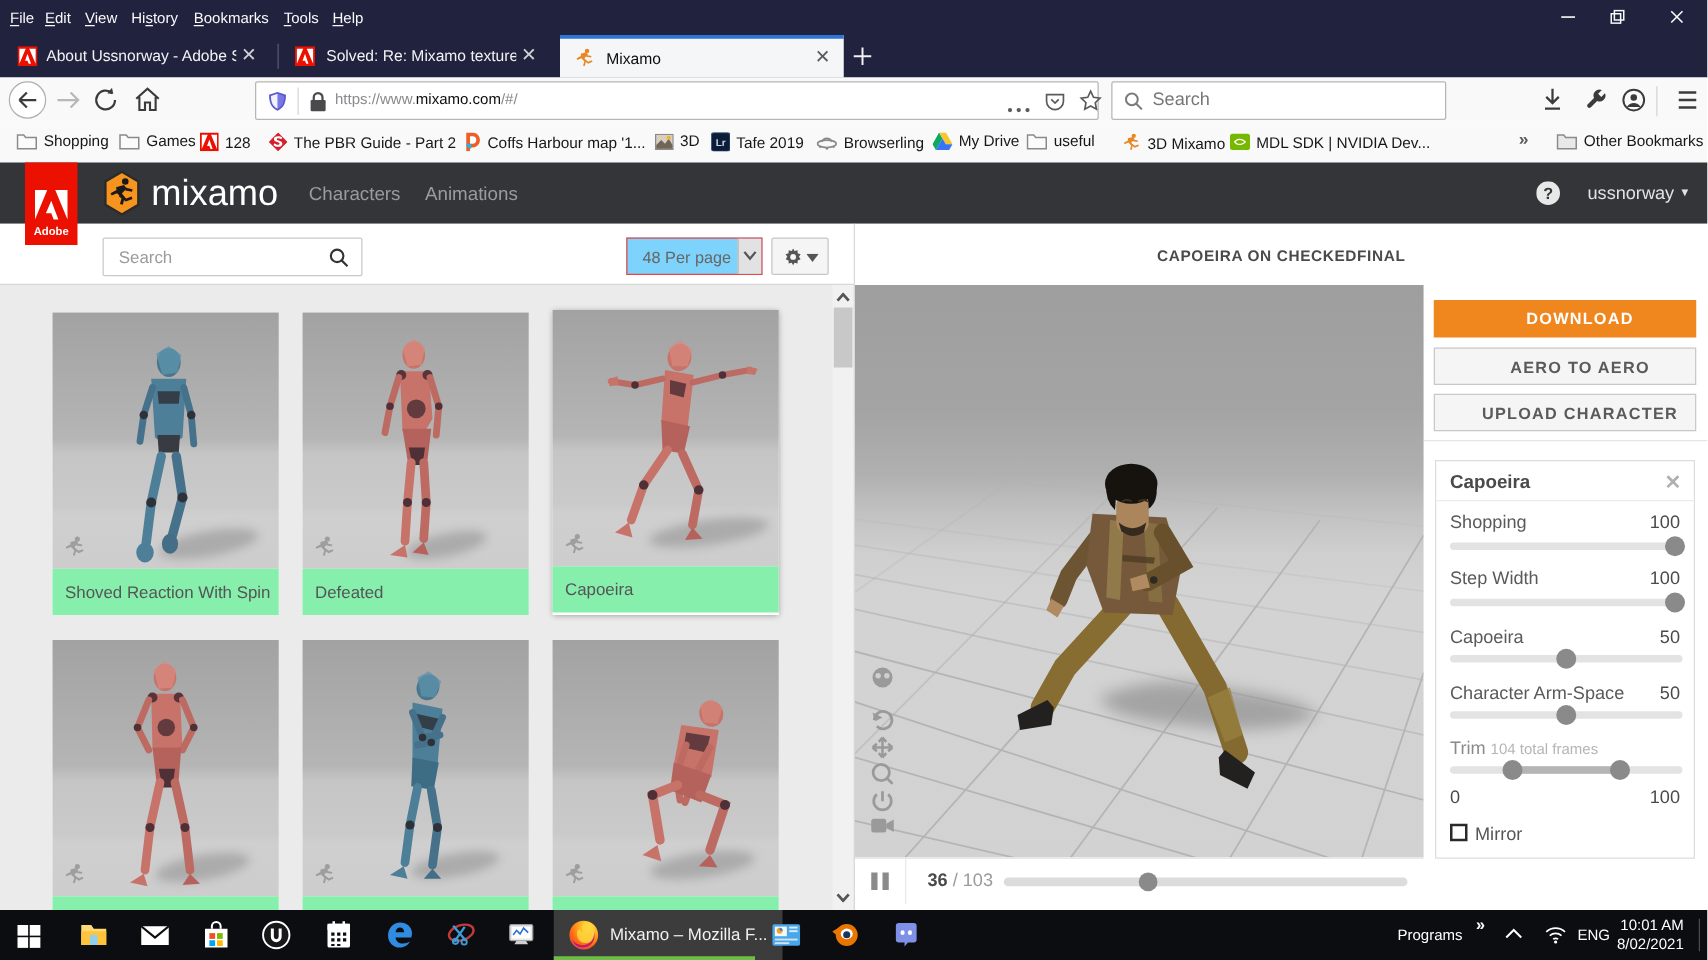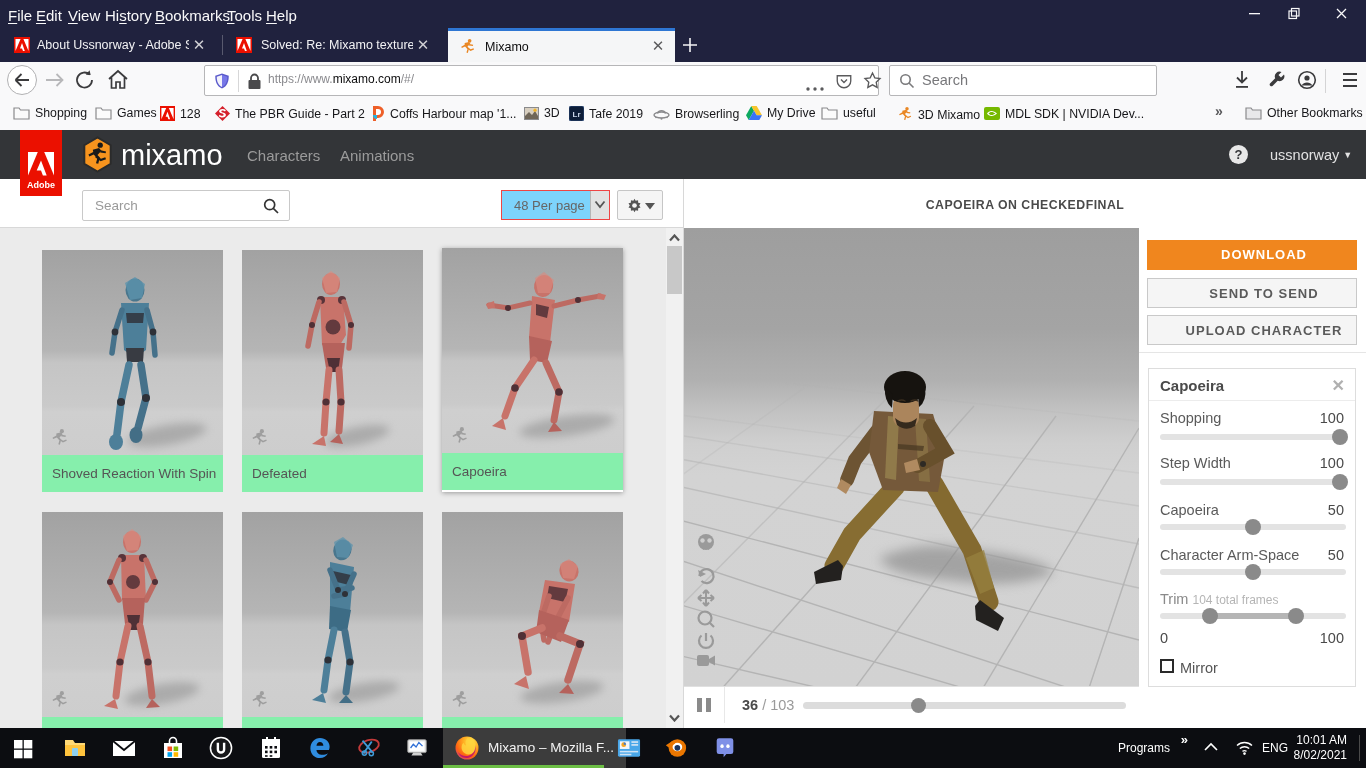--- a/index.html
+++ b/index.html
@@ -1,21 +1,21 @@
 <!DOCTYPE html>
 <html><head>
 <meta charset="utf-8">
 <style>
 * { margin:0; padding:0; box-sizing:border-box; }
 html,body { width:1366px; height:768px; overflow:hidden; font-family:"Liberation Sans", sans-serif; }
 body { position:relative; background:#fff; }
 .abs { position:absolute; }
 
 
-#menubar { left:0; top:0; width:1366px; height:28px; background:#20223e; color:#f9f9fa; font-size:15px; }
+#menubar { left:0; top:0; width:1366px; height:28px; background:#20223e; color:#f9f9fa; font-size:12px; }
 #menubar .mi { position:absolute; top:7px; }
 #menubar u { text-decoration:underline; text-underline-offset:2px; }
 #winctl { position:absolute; top:0; right:0; height:28px; color:#f9f9fa; }
 #tabbar { left:0; top:28px; width:1366px; height:34px; background:#20223e; }
 .tab { position:absolute; top:0; height:34px; color:#f2f2f4; font-size:12.5px; }
 .tab .ttl { position:absolute; top:10px; left:37px; white-space:nowrap; overflow:hidden; }
 .tab .tx { position:absolute; top:8px; right:8px; width:18px; height:18px; font-size:15px; color:#d0d0d4; text-align:center; line-height:18px; }
 #tab3 { left:448px; width:227px; background:#f5f6f7; border-top:3px solid #2e76d3; color:#0c0c0d; }
 .tabsep { position:absolute; top:7px; width:1px; height:20px; background:rgba(255,255,255,0.25); }
 #navbar { left:0; top:62px; width:1366px; height:37px; background:#f9f9fa; }
@@ -650,21 +650,21 @@
   <div id="vsep"></div>
   <div id="frameinfo"><b>36</b> / 103</div>
   <div id="timeline">
       <div id="tknob"></div>
     </div>
 </div>
 <div class="abs" id="belowbar"></div>
 
 <div class="abs" id="rightbar">
   <div class="rbtn" id="btn-dl">DOWNLOAD</div>
-  <div class="rbtn" id="btn-aero">SEND TO SEND</div>
+  <div class="rbtn" id="btn-aero">AERO TO AERO</div>
   <div class="rbtn" id="btn-up">UPLOAD CHARACTER</div>
   <div id="rsep"></div>
   <div id="cpanel">
     <h3>Capoeira</h3>
     <div id="cpx">✕</div>
     <div id="cphr"></div>
     <div class="sl-label" style="top:41px">Shopping</div>
       <div class="sl-val" style="top:41px">100</div>
     <div class="sl-track" style="top:65px">
         <div class="sl-knob" style="right:-2px"></div>

